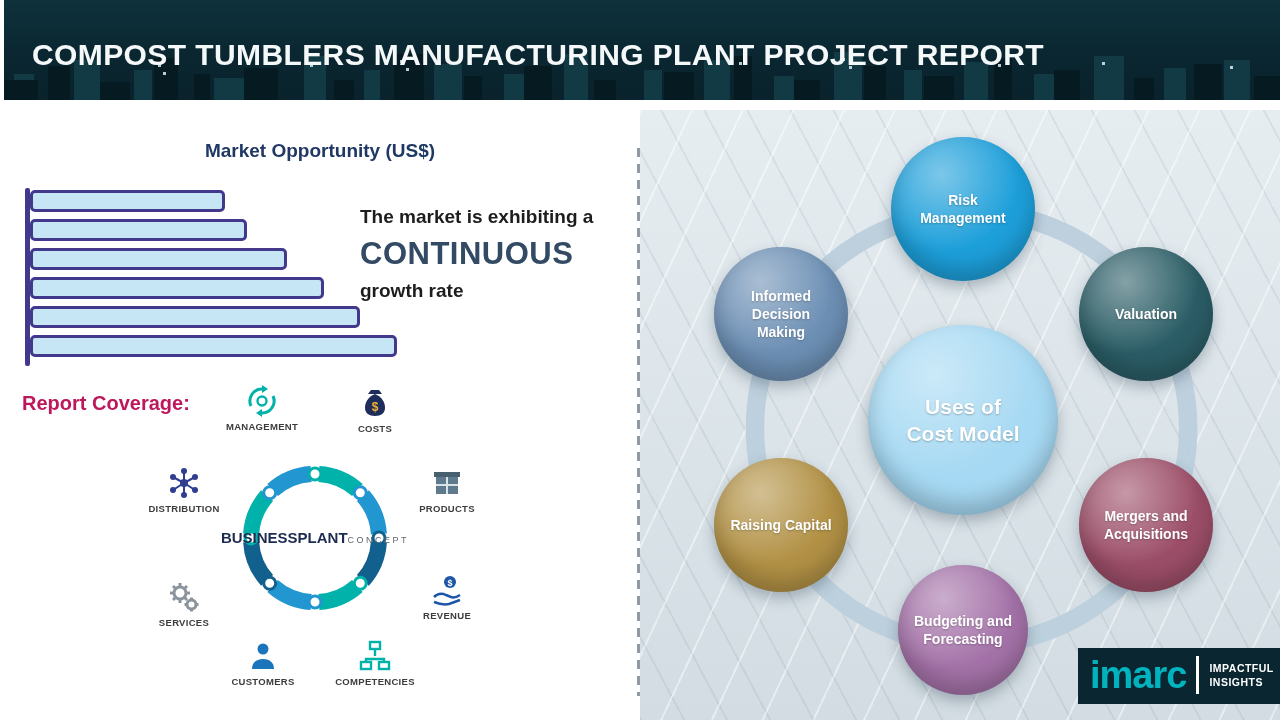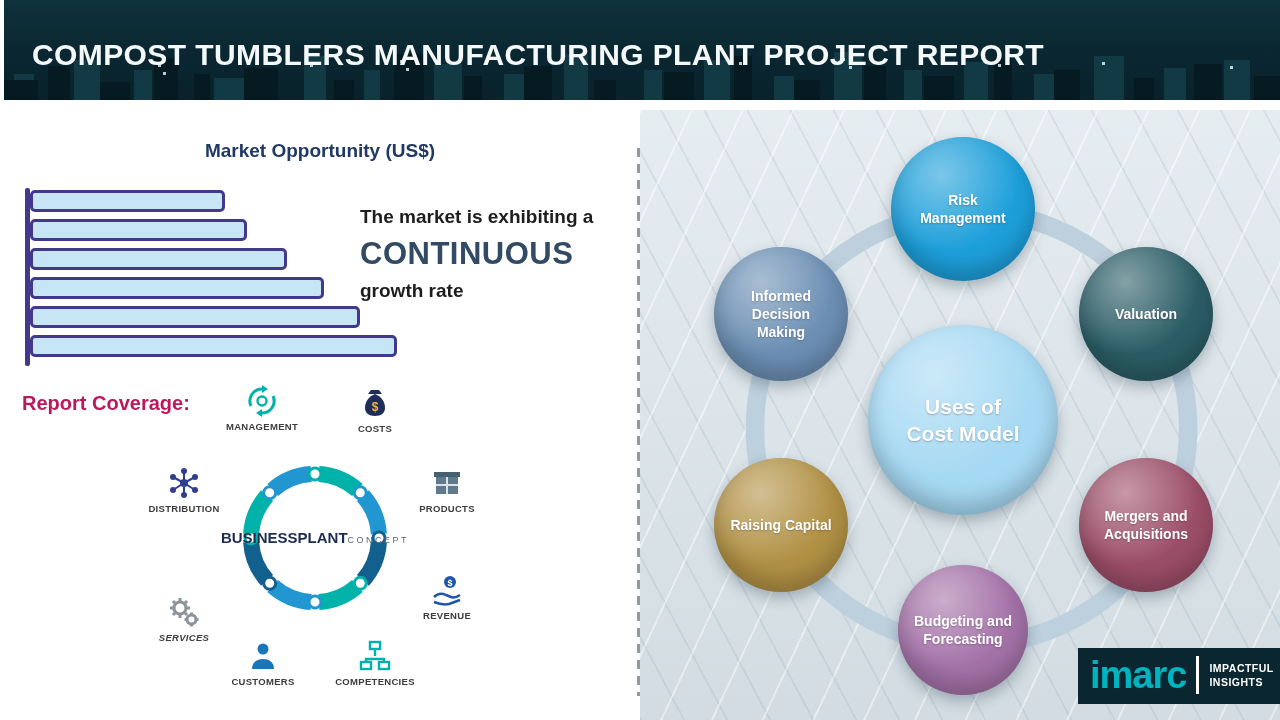--- a/index.html
+++ b/index.html
@@ -242,21 +242,21 @@
         <svg viewBox="0 0 34 34">
           <rect x="6" y="10" width="22" height="18" fill="#5f7a8c"></rect>
           <rect x="4" y="6" width="26" height="5" fill="#46606f"></rect>
           <line x1="17" y1="11" x2="17" y2="28" stroke="#d9e4ea" stroke-width="2"></line>
           <line x1="6" y1="19" x2="28" y2="19" stroke="#d9e4ea" stroke-width="2"></line>
         </svg>
       </span>
       <span class="bm-label">PRODUCTS</span>
     </div>
 
-    <div class="bm-item" style="left:134px;top:485px;font-style:italic;">
+    <div class="bm-item" style="left:134px;top:470px;">
       <span class="bm-icon">
         <svg viewBox="0 0 34 34">
           <g stroke="#8b949c" stroke-width="3" fill="none">
             <circle cx="13" cy="13" r="6"></circle>
             <line x1="13" y1="3" x2="13" y2="6"></line>
               <line x1="13" y1="20" x2="13" y2="23"></line>
             <line x1="3" y1="13" x2="6" y2="13"></line>
               <line x1="20" y1="13" x2="23" y2="13"></line>
             <line x1="6" y1="6" x2="8.2" y2="8.2"></line>
               <line x1="17.8" y1="17.8" x2="20" y2="20"></line>

